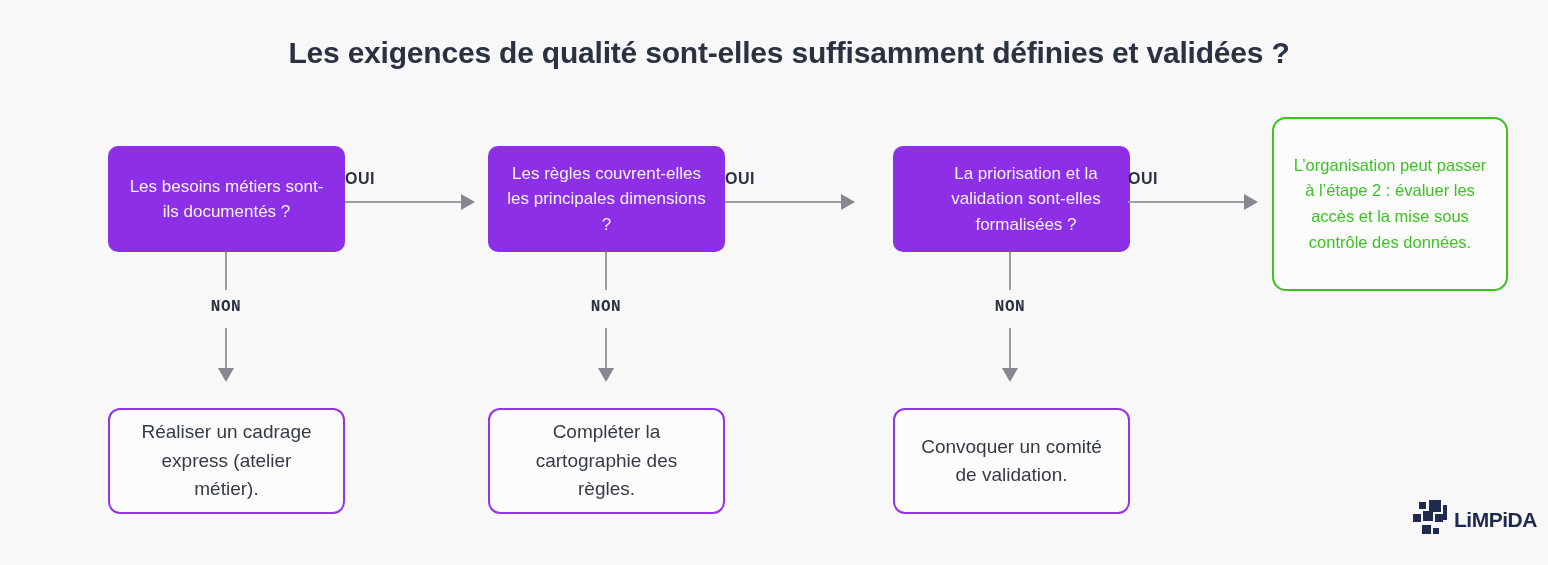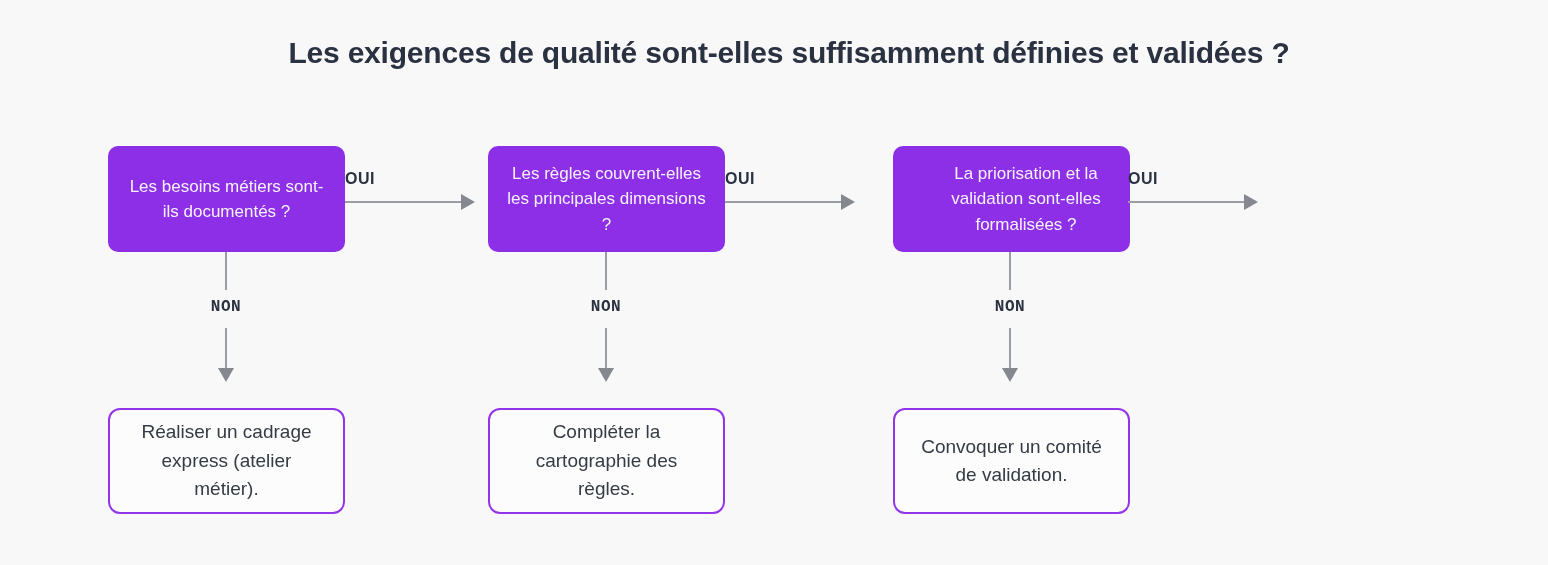--- a/index.html
+++ b/index.html
@@ -135,20 +135,23 @@
   <div class="box q-box q1">
     <span>Les besoins métiers sont-ils documentés ?</span>
   </div>
   <div class="box q-box q2">
     <span>Les règles couvrent-elles les principales dimensions ?</span>
   </div>
   <div class="box q-box q3">
     <span>La priorisation et la validation sont-elles formalisées ?</span>
   </div>
 
+  <div class="box s-box">
+    <span>L’organisation peut passer à l’étape 2 : évaluer les accès et la mise sous contrôle des données.</span>
+  </div>
 
   <div class="h-conn hc1">
     <div class="h-label">OUI</div>
     <div class="h-line" style="width:116px"></div>
     <div class="h-head"></div>
   </div>
   <div class="h-conn hc2">
     <div class="h-label">OUI</div>
     <div class="h-line" style="width:116px"></div>
     <div class="h-head"></div>
@@ -181,14 +184,29 @@
   <div class="box a-box a1">
     <span>Réaliser un cadrage express (atelier métier).</span>
   </div>
   <div class="box a-box a2">
     <span>Compléter la cartographie des règles.</span>
   </div>
   <div class="box a-box a3">
     <span>Convoquer un comité de validation.</span>
   </div>
 
+  <div class="logo">
+    <svg width="38" height="40" viewBox="0 0 38 40">
+      <g fill="#1f2b4e">
+        <rect x="6" y="2" width="7" height="7"></rect>
+        <rect x="16" y="0" width="12" height="12"></rect>
+        <rect x="0" y="14" width="8" height="8"></rect>
+        <rect x="10" y="11" width="10" height="10"></rect>
+        <rect x="22" y="14" width="8" height="8"></rect>
+        <path d="M30 5 h4 v15 h-9 v-4 h5 z"></path>
+        <rect x="9" y="25" width="9" height="9"></rect>
+        <rect x="20" y="28" width="6" height="6"></rect>
+      </g>
+    </svg>
+    <span class="logo-text">LiMPiDA</span>
+  </div>
 
 </div>
 
 </body></html>

